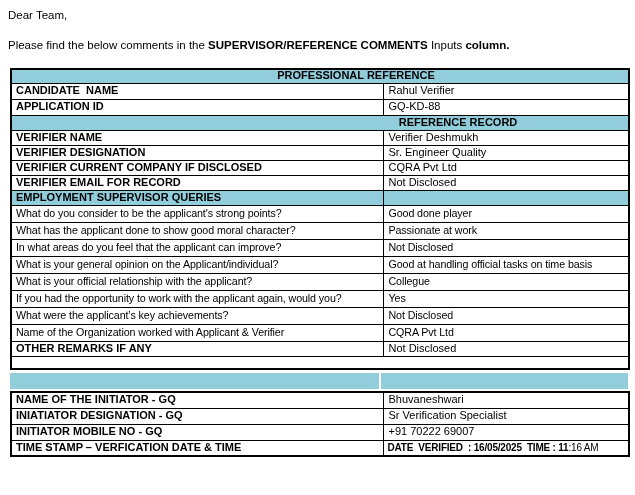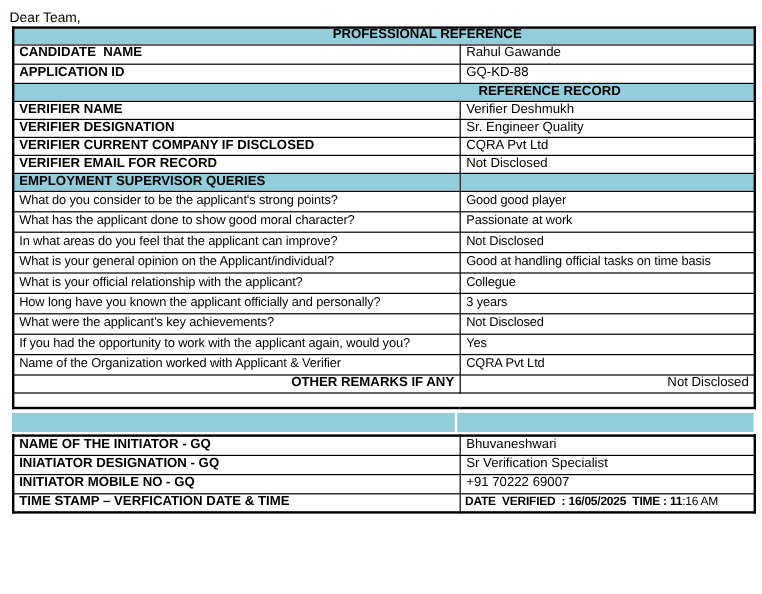--- a/index.html
+++ b/index.html
@@ -24,55 +24,56 @@
   td.val{ padding-left:5px; }
   .blue{ background:var(--hdr-bg); }
 
   td.hdr1{ text-align:center; padding-left:76px; height:14px; }
   td.hdr2{ text-align:center; padding-left:280px; height:15px; }
   tbody.tb-top tr{ height:16px; }
   tbody.tb-ref tr{ height:15px; }
   tr.h3{ height:15px; }
   tbody.tb-q tr{ height:17px; }
   tbody.tb-q td{ font-size:10.7px; letter-spacing:-0.1px; }
-  tr.other-row{ height:15px;text-align:right; }
+  tr.other-row{ height:15px; }
   tr.empty-row{ height:13px; }
 
   .band{ display:flex; width:618px; height:16px; margin:3px 0 2px 10px; }
   .band-left{ width:371px; background:var(--hdr-bg); border-right:2px solid #ffffff; }
   .band-right{ flex:1; background:var(--hdr-bg); }
 
   table.footer tr{ height:16px;padding-left:36px; }
   td.ts-cell{ font-size:10px; letter-spacing:-0.2px; padding-left:4px; }
 </style>
 </head>
 <body>
 
 <div class="page">
 
   <p class="greeting">Dear Team,</p>
 
+  <p class="intro"><span>Please find the below comments in the </span><span class="b">SUPERVISOR/REFERENCE COMMENTS</span><span> Inputs </span><span class="b">column.</span></p>
 
   <table class="main">
     <colgroup>
         <col class="c1">
         <col class="c2">
       </colgroup>
 
     <tbody>
       <tr>
         <td colspan="2" class="blue b hdr1">PROFESSIONAL REFERENCE</td>
       </tr>
     </tbody>
 
     <tbody class="tb-top">
 
         <tr>
           <td class="b lab">CANDIDATE  NAME</td>
-          <td class="val">Rahul Gawande</td>
+          <td class="val">Rahul Verifier</td>
         </tr>
 
         <tr>
           <td class="b lab">APPLICATION ID</td>
           <td class="val">GQ-KD-88</td>
         </tr>
       </tbody>
 
     <tbody>
       <tr>
@@ -108,21 +109,21 @@
       <tr class="h3">
         <td class="blue b lab">EMPLOYMENT SUPERVISOR QUERIES</td>
         <td class="blue"></td>
       </tr>
     </tbody>
 
     <tbody class="tb-q">
 
         <tr>
           <td class="lab">What do you consider to be the applicant's strong points?</td>
-          <td class="val">Good good player</td>
+          <td class="val">Good done player</td>
         </tr>
 
         <tr>
           <td class="lab">What has the applicant done to show good moral character?</td>
           <td class="val">Passionate at work</td>
         </tr>
 
         <tr>
           <td class="lab">In what areas do you feel that the applicant can improve?</td>
           <td class="val">Not Disclosed</td>
@@ -131,33 +132,29 @@
         <tr>
           <td class="lab">What is your general opinion on the Applicant/individual?</td>
           <td class="val">Good at handling official tasks on time basis</td>
         </tr>
 
         <tr>
           <td class="lab">What is your official relationship with the applicant?</td>
           <td class="val">Collegue</td>
         </tr>
 
-        <tr>
-          <td class="lab">How long have you known the applicant officially and personally?</td>
-          <td class="val">3 years</td>
+
+        <tr>
+          <td class="lab">If you had the opportunity to work with the applicant again, would you?</td>
+          <td class="val">Yes</td>
         </tr>
 
         <tr>
           <td class="lab">What were the applicant’s key achievements?</td>
           <td class="val">Not Disclosed</td>
-        </tr>
-
-        <tr>
-          <td class="lab">If you had the opportunity to work with the applicant again, would you?</td>
-          <td class="val">Yes</td>
         </tr>
 
         <tr>
           <td class="lab">Name of the Organization worked with Applicant &amp; Verifier</td>
           <td class="val">CQRA Pvt Ltd</td>
         </tr>
       </tbody>
 
     <tbody>
       <tr class="other-row">

